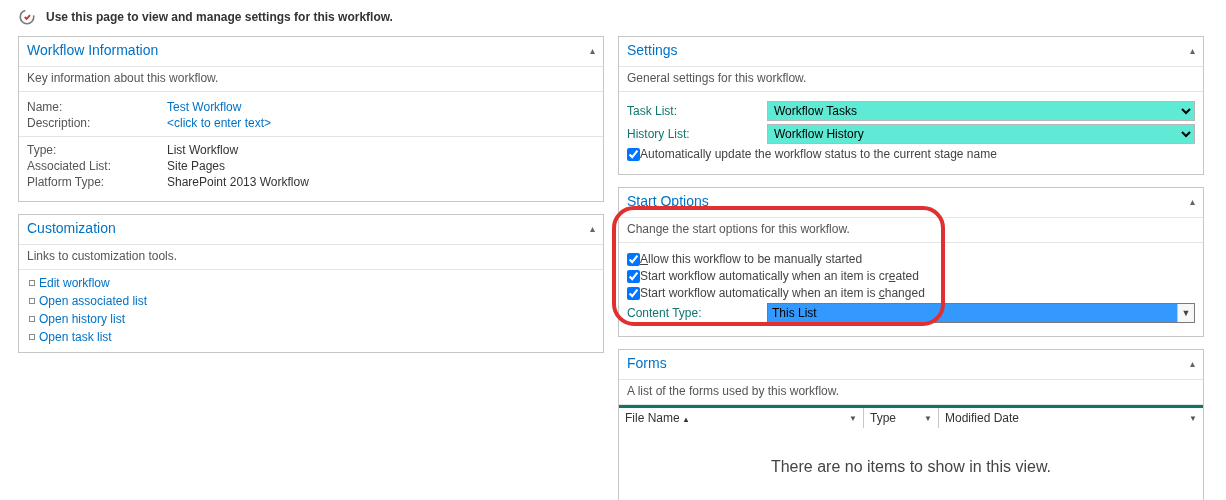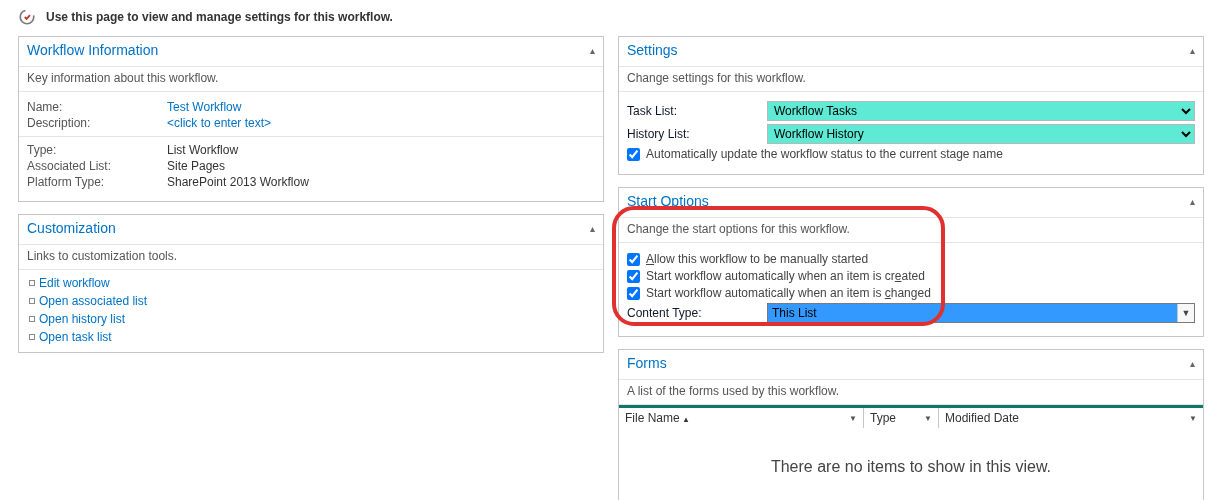--- a/index.html
+++ b/index.html
@@ -99,34 +99,34 @@
     border: 1px solid #8a8a8a;
     box-sizing: border-box;
   }
   .sel {
     display: flex;
     align-items: center;
     margin: 3px 0;
   }
   .sel .label {
     width: 140px;
-    color: #0f172a;
+    color: #0f766e;
   }
   .sel select {
     flex: 1;
     height: 20px;
     font-size: 12px;
     border: 1px solid #b8b8b8;
     padding: 0 2px;
     background: #5eead4;
   }
   .chk-row {
     display: flex;
     align-items: center;
-    gap: 6px;
+    gap: 0;
     margin: 3px 0;
   }
   .chk-row input[type=checkbox] {
     width: 13px;
     height: 13px;
     margin: 0;
   }
   .chk-row span u { text-decoration: underline; }
   .content-type-row .sel-highlight {
     flex: 1;
@@ -268,21 +268,21 @@
     </div>
   </div>
 
   <div class="col" style="position:relative;">
 
     <div class="panel">
       <div class="panel-hd">
         <span>Settings</span>
         <span class="chev">▴</span>
       </div>
-      <div class="panel-sub">Change settings for this workflow.</div>
+      <div class="panel-sub">General settings for this workflow.</div>
       <div class="panel-body">
         <div class="sel">
           <span class="label">Task List:</span>
           <select>
             <option>Workflow Tasks</option>
           </select>
         </div>
         <div class="sel">
           <span class="label">History List:</span>
           <select>

